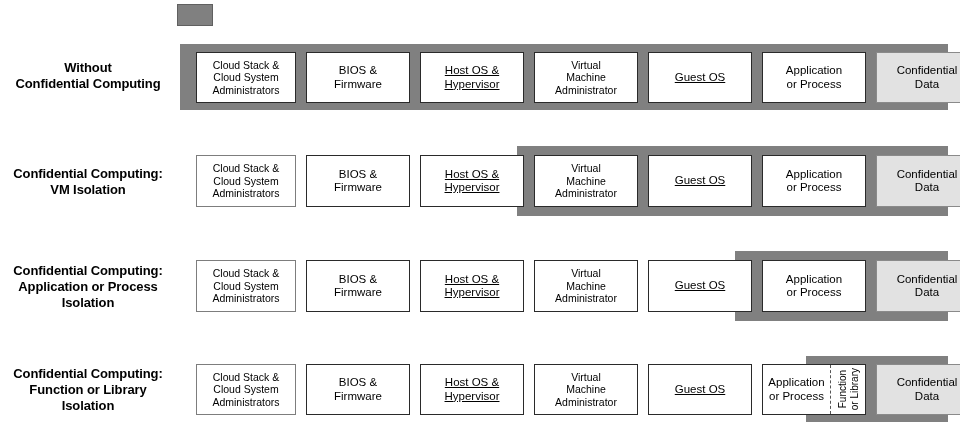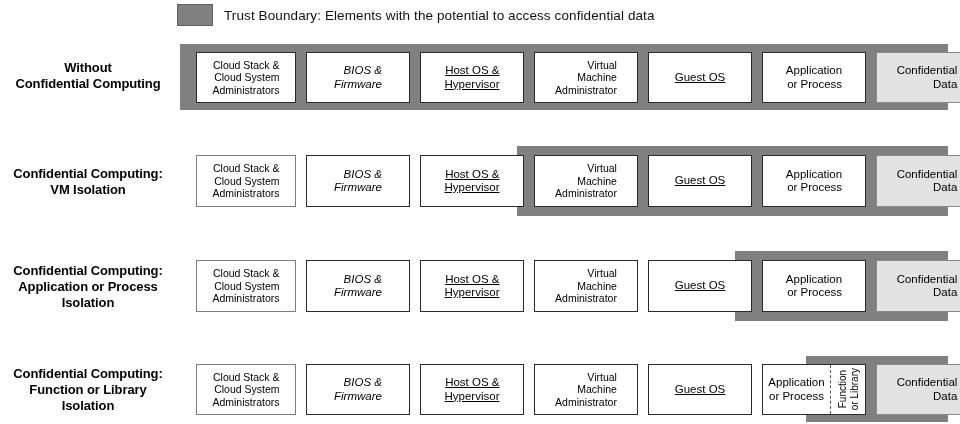--- a/index.html
+++ b/index.html
@@ -79,38 +79,38 @@
     align-items: stretch;
     gap: 10px;
   }
   .node {
     box-sizing: border-box;
     background: #ffffff;
     border: 1px solid #2a2a2a;
     display: flex;
     align-items: center;
     justify-content: center;
-    text-align: right;
+    text-align: center;
     font-size: 11.5px;
     line-height: 13.5px;
     color: #000000;
     padding: 14px 3px;
   }
   .node.small { font-size: 10.5px; line-height: 12.5px; }
   .node.shaded {
     background: #e2e2e2;
     border: 1px solid #8a8a8a;
   }
   .node.greyframe {
     border: 1px solid #7d7d7d;
   }
 
   
   .c1 { flex: 0 0 100px; }
-  .c2 { flex: 0 0 104px; font-style: italic; }
+  .c2 { flex: 0 0 104px; }
   .c3 { flex: 0 0 104px; text-decoration: underline; }
   .c4 { flex: 0 0 104px; }
   .c5 { flex: 0 0 104px; text-decoration: underline; }
   .c6 { flex: 0 0 104px; }
   .c7 { flex: 0 0 102px; }
 
   
   .combo {
     flex: 0 0 104px;
     display: flex;
@@ -147,21 +147,20 @@
 
   .nowrap { white-space: pre-line; }
 </style>
 </head>
 <body>
 
 <div id="canvas">
 
   <div id="legend">
     <div class="swatch" style="background: rgb(128, 128, 128);"></div>
-    <div class="legend-text">Trust Boundary: Elements with the potential to access confidential data</div>
   </div>
 
   <div class="row" style="top:44px;height:68px;">
     <div class="row-label nowrap" style="top:16px;">Without
 Confidential Computing</div>
     <div class="trust-band" style="left: 180px; top: 0px; width: 768px; height: 66px; background: rgb(128, 128, 128);"></div>
     <div class="boxes" style="top:8px;height:51px;">
       <div class="node c1 small nowrap">Cloud Stack &amp;
 Cloud System
 Administrators</div>

